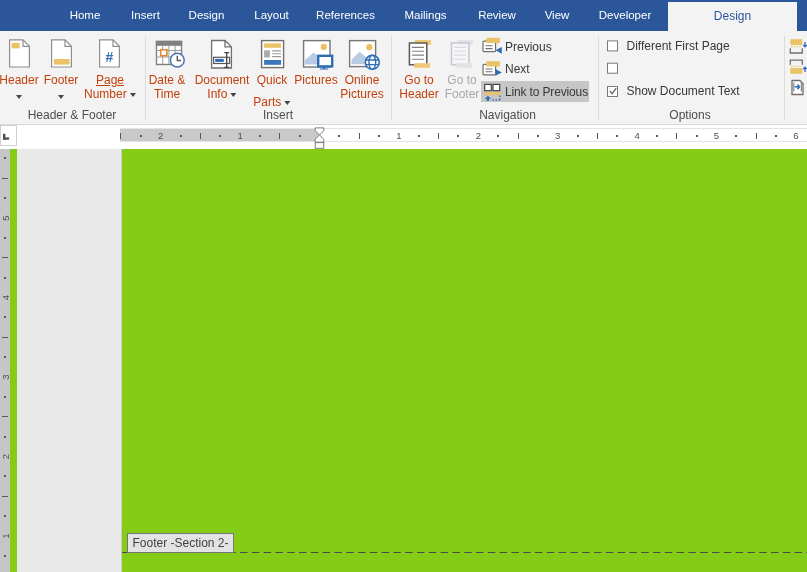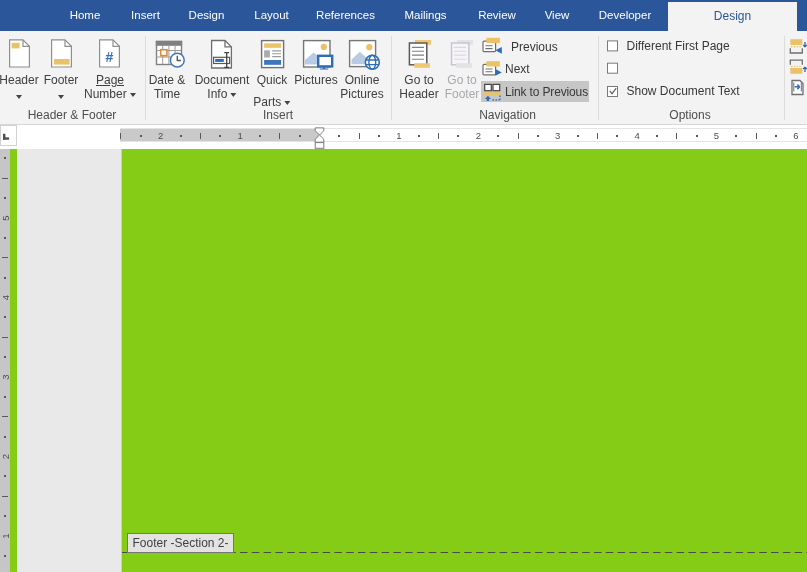--- a/index.html
+++ b/index.html
@@ -9,21 +9,21 @@
 .abs { position:absolute; }
 
 #tabbar { left:0; top:0; width:807px; height:31px; background:#2b579a; }
 .tab { position:absolute; top:0; height:31px; line-height:31px; color:#fff; font-size:11.5px; transform:translateX(-50%); white-space:nowrap; }
 #ctxtab { position:absolute; left:668px; top:2px; width:129px; height:29px; background:#f3f3f3; }
 #ctxtab span { position:absolute; left:50%; transform:translateX(-50%); top:0; height:29px; line-height:29px; color:#2b579a; font-size:12px; }
 
 #ribbon { left:0; top:31px; width:807px; height:94px; background:#f3f3f3; border-bottom:1px solid #d8d8d8; }
 .gsep { position:absolute; top:5px; width:1px; height:84px; background:#dcdcdc; }
 .glabel { position:absolute; top:77px; height:14px; line-height:14px; font-size:12px; color:#4d4d4d; transform:translateX(-50%); white-space:nowrap; }
-.biglabel { position:absolute; font-size:12px; color:#404040; text-align:center; transform:translateX(-50%); white-space:nowrap; height:13px; line-height:13px; }
+.biglabel { position:absolute; font-size:12px; color:#c2410c; text-align:center; transform:translateX(-50%); white-space:nowrap; height:13px; line-height:13px; }
 .smalllabel { position:absolute; font-size:12px; color:#383838; white-space:nowrap; height:14px; line-height:14px; }
 .dis { color:#a9a7ad !important; }
 .darr { display:inline-block; width:0; height:0; border-left:3px solid transparent; border-right:3px solid transparent; border-top:4px solid #444; vertical-align:middle; }
 
 #rulerrow { left:0; top:126px; width:807px; height:23px; background:#ffffff; }
 #lbox { position:absolute; left:0; top:-1px; width:17px; height:21px; background:#fff; border:1px solid #d0d0d0; }
 
 #docarea { left:0; top:149px; width:807px; height:423px; background:#84cc16; }
 #vruler { position:absolute; left:0; top:0; width:10px; height:423px; background:#c6c6c6; }
 #surround { position:absolute; left:17px; top:0; width:104px; height:423px; background:#e9e9e9; }
@@ -199,21 +199,21 @@
     <div class="biglabel" style="left:272px; top:43px;">Quick</div>
     <div class="biglabel" style="left:272px; top:65px;">Parts&nbsp;<i class="darr"></i></div>
     <div class="biglabel" style="left:316px; top:43px;">Pictures</div>
     <div class="biglabel" style="left:362px; top:43px;">Online</div>
     <div class="biglabel" style="left:362px; top:57px;">Pictures</div>
 
     <div class="biglabel" style="left:419px; top:43px;">Go to</div>
     <div class="biglabel" style="left:419px; top:57px;">Header</div>
     <div class="biglabel dis" style="left:462px; top:43px;">Go to</div>
     <div class="biglabel dis" style="left:462px; top:57px;">Footer</div>
-    <div class="smalllabel" style="left:505px; top:9px;margin-left:6px;">Previous</div>
+    <div class="smalllabel" style="left:505px; top:9px;">Previous</div>
     <div class="smalllabel" style="left:505px; top:31px;">Next</div>
     <div class="smalllabel" style="left:505px; top:54px; letter-spacing:-0.15px;">Link to Previous</div>
 
     <div class="smalllabel" style="left:626.5px; top:7.5px;">Different First Page</div>
     <div class="smalllabel" style="left:626.5px; top:53px;">Show Document Text</div>
   </div>
 
   <div id="rulerrow" class="abs">
     <div id="lbox"><svg width="15" height="19">
           <rect x="2" y="7.8" width="2.4" height="5.9" fill="#4d4d4d"></rect>

